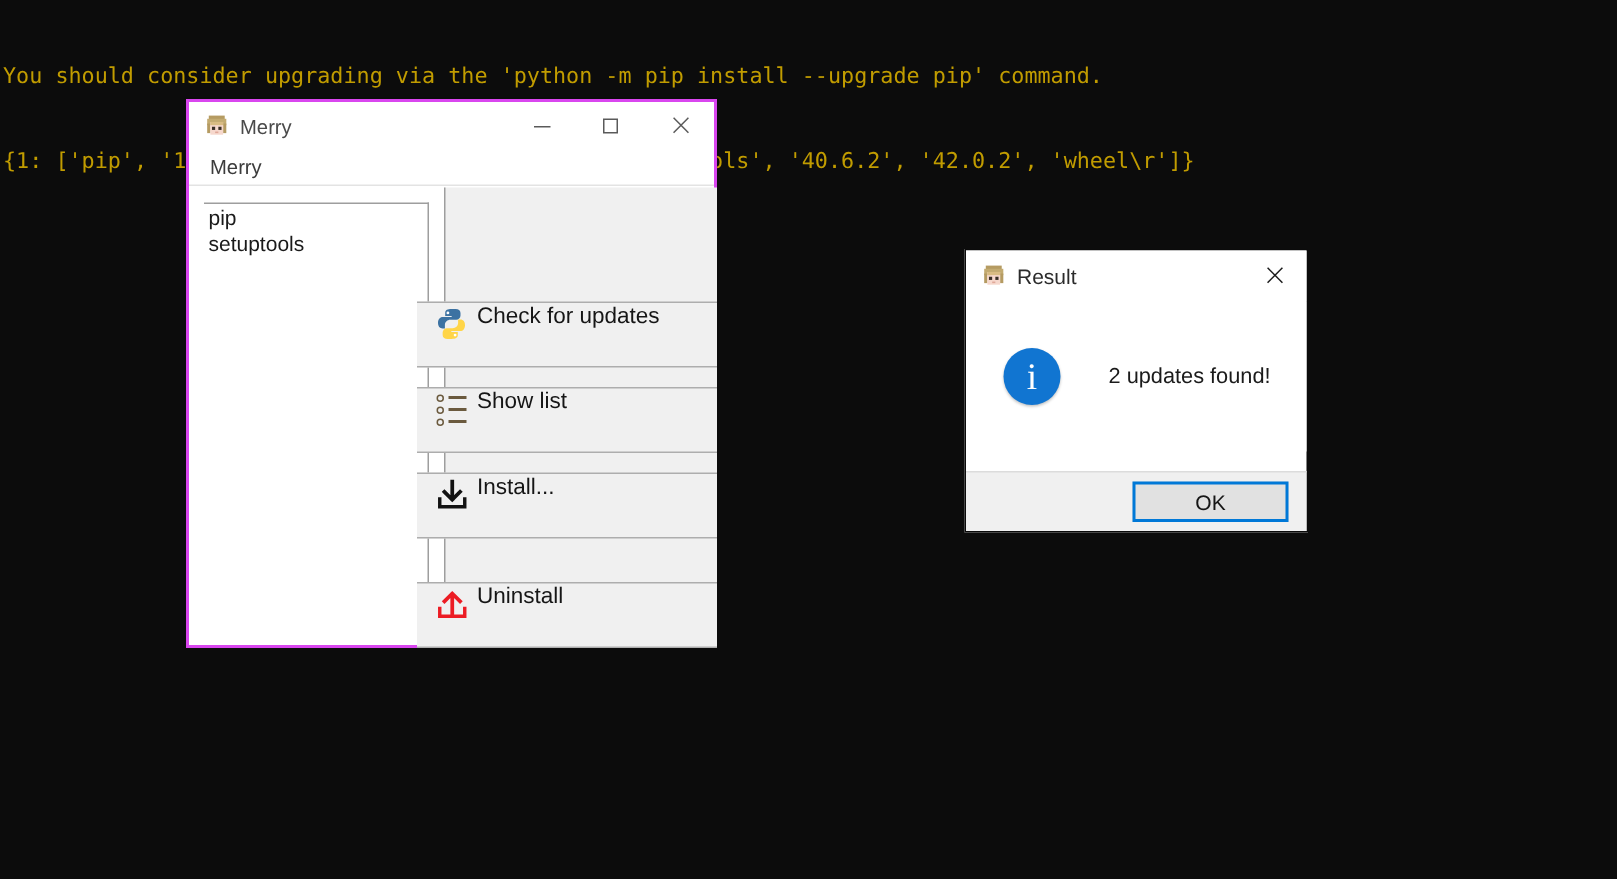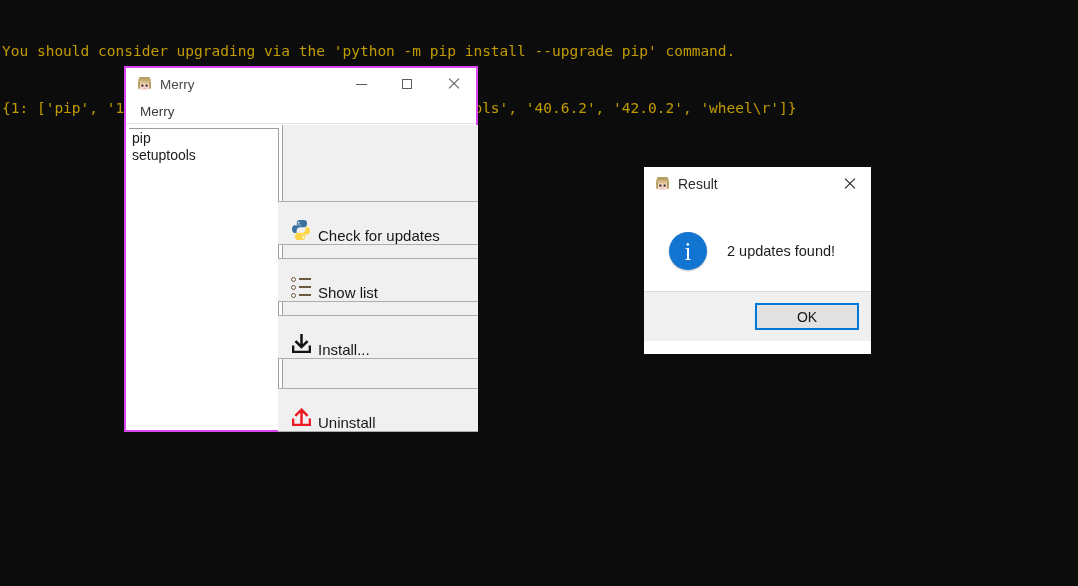--- a/index.html
+++ b/index.html
@@ -124,21 +124,21 @@
     left: 0;
     top: 57px;
     width: 352px;
     height: 307px;
     display: flex;
   }
 
   
   #pkg-listbox {
     width: 150px;
-    margin: 3px;
+    margin: 10px;
     background: #ffffff;
     border: 1px solid #9e9e9e;
     border-left: 0;
     border-bottom: 0;
     box-sizing: border-box;
     overflow: hidden;
     font-size: 14px;
     color: #1a1a1a;
     padding: 1px 0 0 1px;
   }
@@ -161,21 +161,21 @@
     position: absolute;
     left: 152px;
     width: 200px;
     height: 44px;
     background: #f0f0f0;
     border: 1px solid #adadad;
     border-left: 0;
     border-right: 0;
     box-sizing: border-box;
     display: flex;
-    align-items: flex-end;
+    align-items: flex-start;
     padding-left: 9px;
   }
   .btn-label {
     font-size: 15px;
     color: #161616;
     font-family: "Liberation Sans", sans-serif;
     white-space: nowrap;
   }
   .btn-icon {
     width: 28px;
@@ -232,30 +232,30 @@
     display: flex;
     align-items: center;
     justify-content: center;
     color: #ffffff;
     font-size: 25px;
     font-family: "Liberation Serif", serif;
     line-height: 1;
     box-shadow: 0 1px 2px rgba(0,0,0,0.25);
   }
   #result-message {
-    margin-left: 20px;
+    margin-left: 32px;
     font-size: 14.5px;
     color: #1b1b1b;
     font-family: "Liberation Sans", sans-serif;
   }
   #result-footer {
     position: absolute;
-    left: 0; bottom: 13px;
+    left: 0; bottom: 0;
     width: 227px;
-    height: 50px;
+    height: 40px;
     background: #f0f0f0;
     border-top: 1px solid #dcdcdc;
     display: flex;
     align-items: center;
     justify-content: flex-end;
     padding-right: 12px;
     box-sizing: border-box;
   }
   #ok-button {
     width: 104px;

